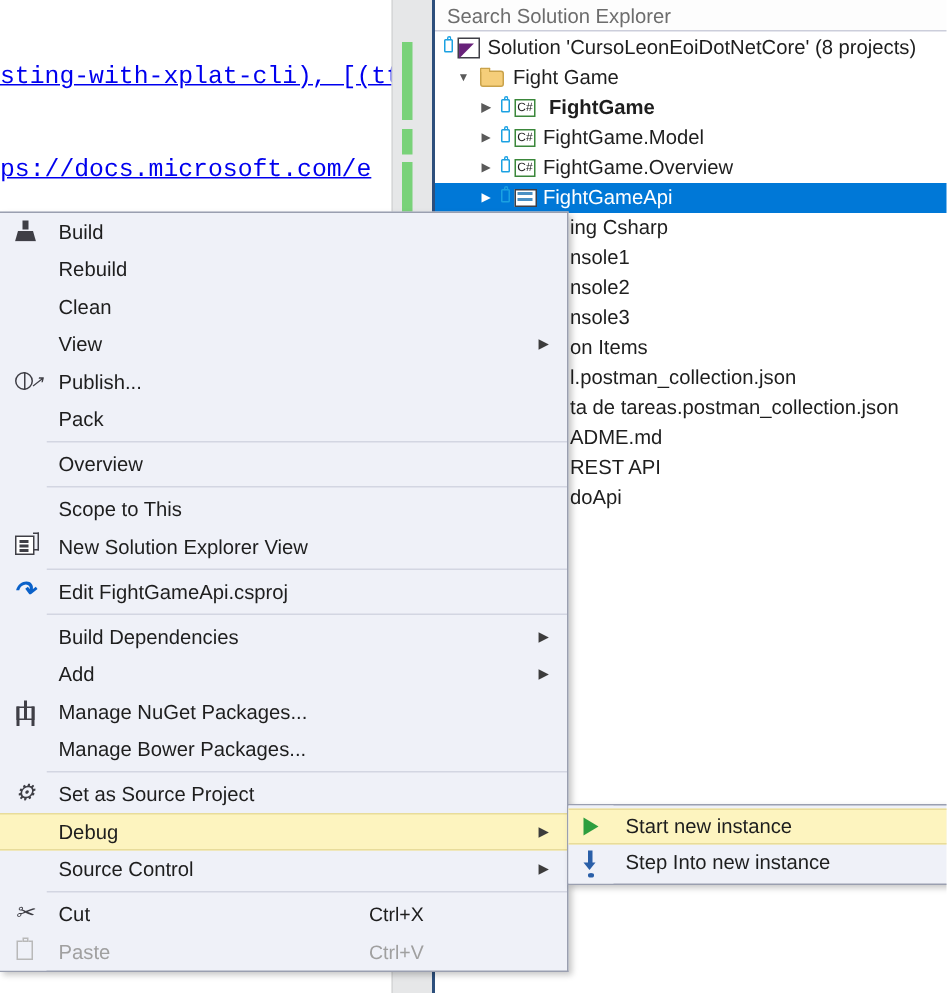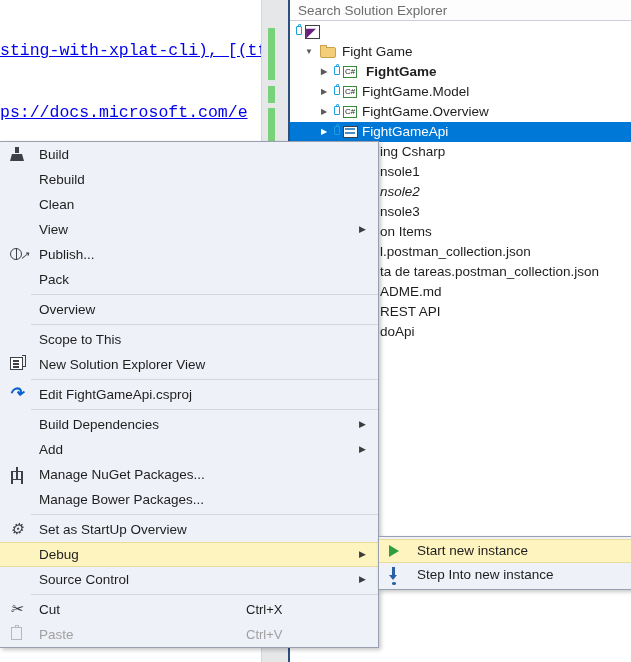--- a/index.html
+++ b/index.html
@@ -490,20 +490,21 @@
 
   <div id="se-search">
     <span id="se-search-text">Search Solution Explorer</span>
   </div>
 
   <div id="se-tree">
 
     <div class="se-row">
       <span class="lock-glyph" style="left:6px;"></span>
       <span class="sln-glyph" style="left:15px;"></span>
+      <span class="se-label" style="left:35px;">Solution 'CursoLeonEoiDotNetCore' (8 projects)</span>
     </div>
 
     <div class="se-row">
       <span class="se-expander" style="left:13px;">▼</span>
       <span class="folder-glyph" style="left:30px;"></span>
       <span class="se-label" style="left:52px;">Fight Game</span>
     </div>
 
     <div class="se-row bold">
       <span class="se-expander" style="left:28px;">▶</span>
@@ -533,21 +534,21 @@
       <span class="se-label" style="left:72px;text-align:right;">FightGameApi</span>
     </div>
 
     <div class="se-row">
         <span class="se-label" style="left:90px;">ing Csharp</span>
       </div>
     <div class="se-row">
         <span class="se-label" style="left:90px;">nsole1</span>
       </div>
     <div class="se-row">
-        <span class="se-label" style="left:90px;font-style:italic;">nsole2</span>
+        <span class="se-label" style="left:90px;">nsole2</span>
       </div>
     <div class="se-row">
         <span class="se-label" style="left:90px;">nsole3</span>
       </div>
     <div class="se-row">
         <span class="se-label" style="left:90px;">on Items</span>
       </div>
     <div class="se-row">
         <span class="se-label" style="left:90px;">l.postman_collection.json</span>
       </div>
@@ -641,21 +642,21 @@
   <div class="cm-item">
     <span class="cm-label">Manage Bower Packages...</span>
   </div>
 
   <div class="cm-sep"></div>
 
   <div class="cm-item">
     <span class="cm-icon">
         <i class="ic-gear">⚙</i>
       </span>
-    <span class="cm-label">Set as StartUp Overview</span>
+    <span class="cm-label">Set as Source Project</span>
   </div>
 
   <div class="cm-item highlight">
     <span class="cm-label">Debug</span>
     <span class="cm-arrow">▶</span>
   </div>
 
   <div class="cm-item">
     <span class="cm-label">Source Control</span>
     <span class="cm-arrow">▶</span>

